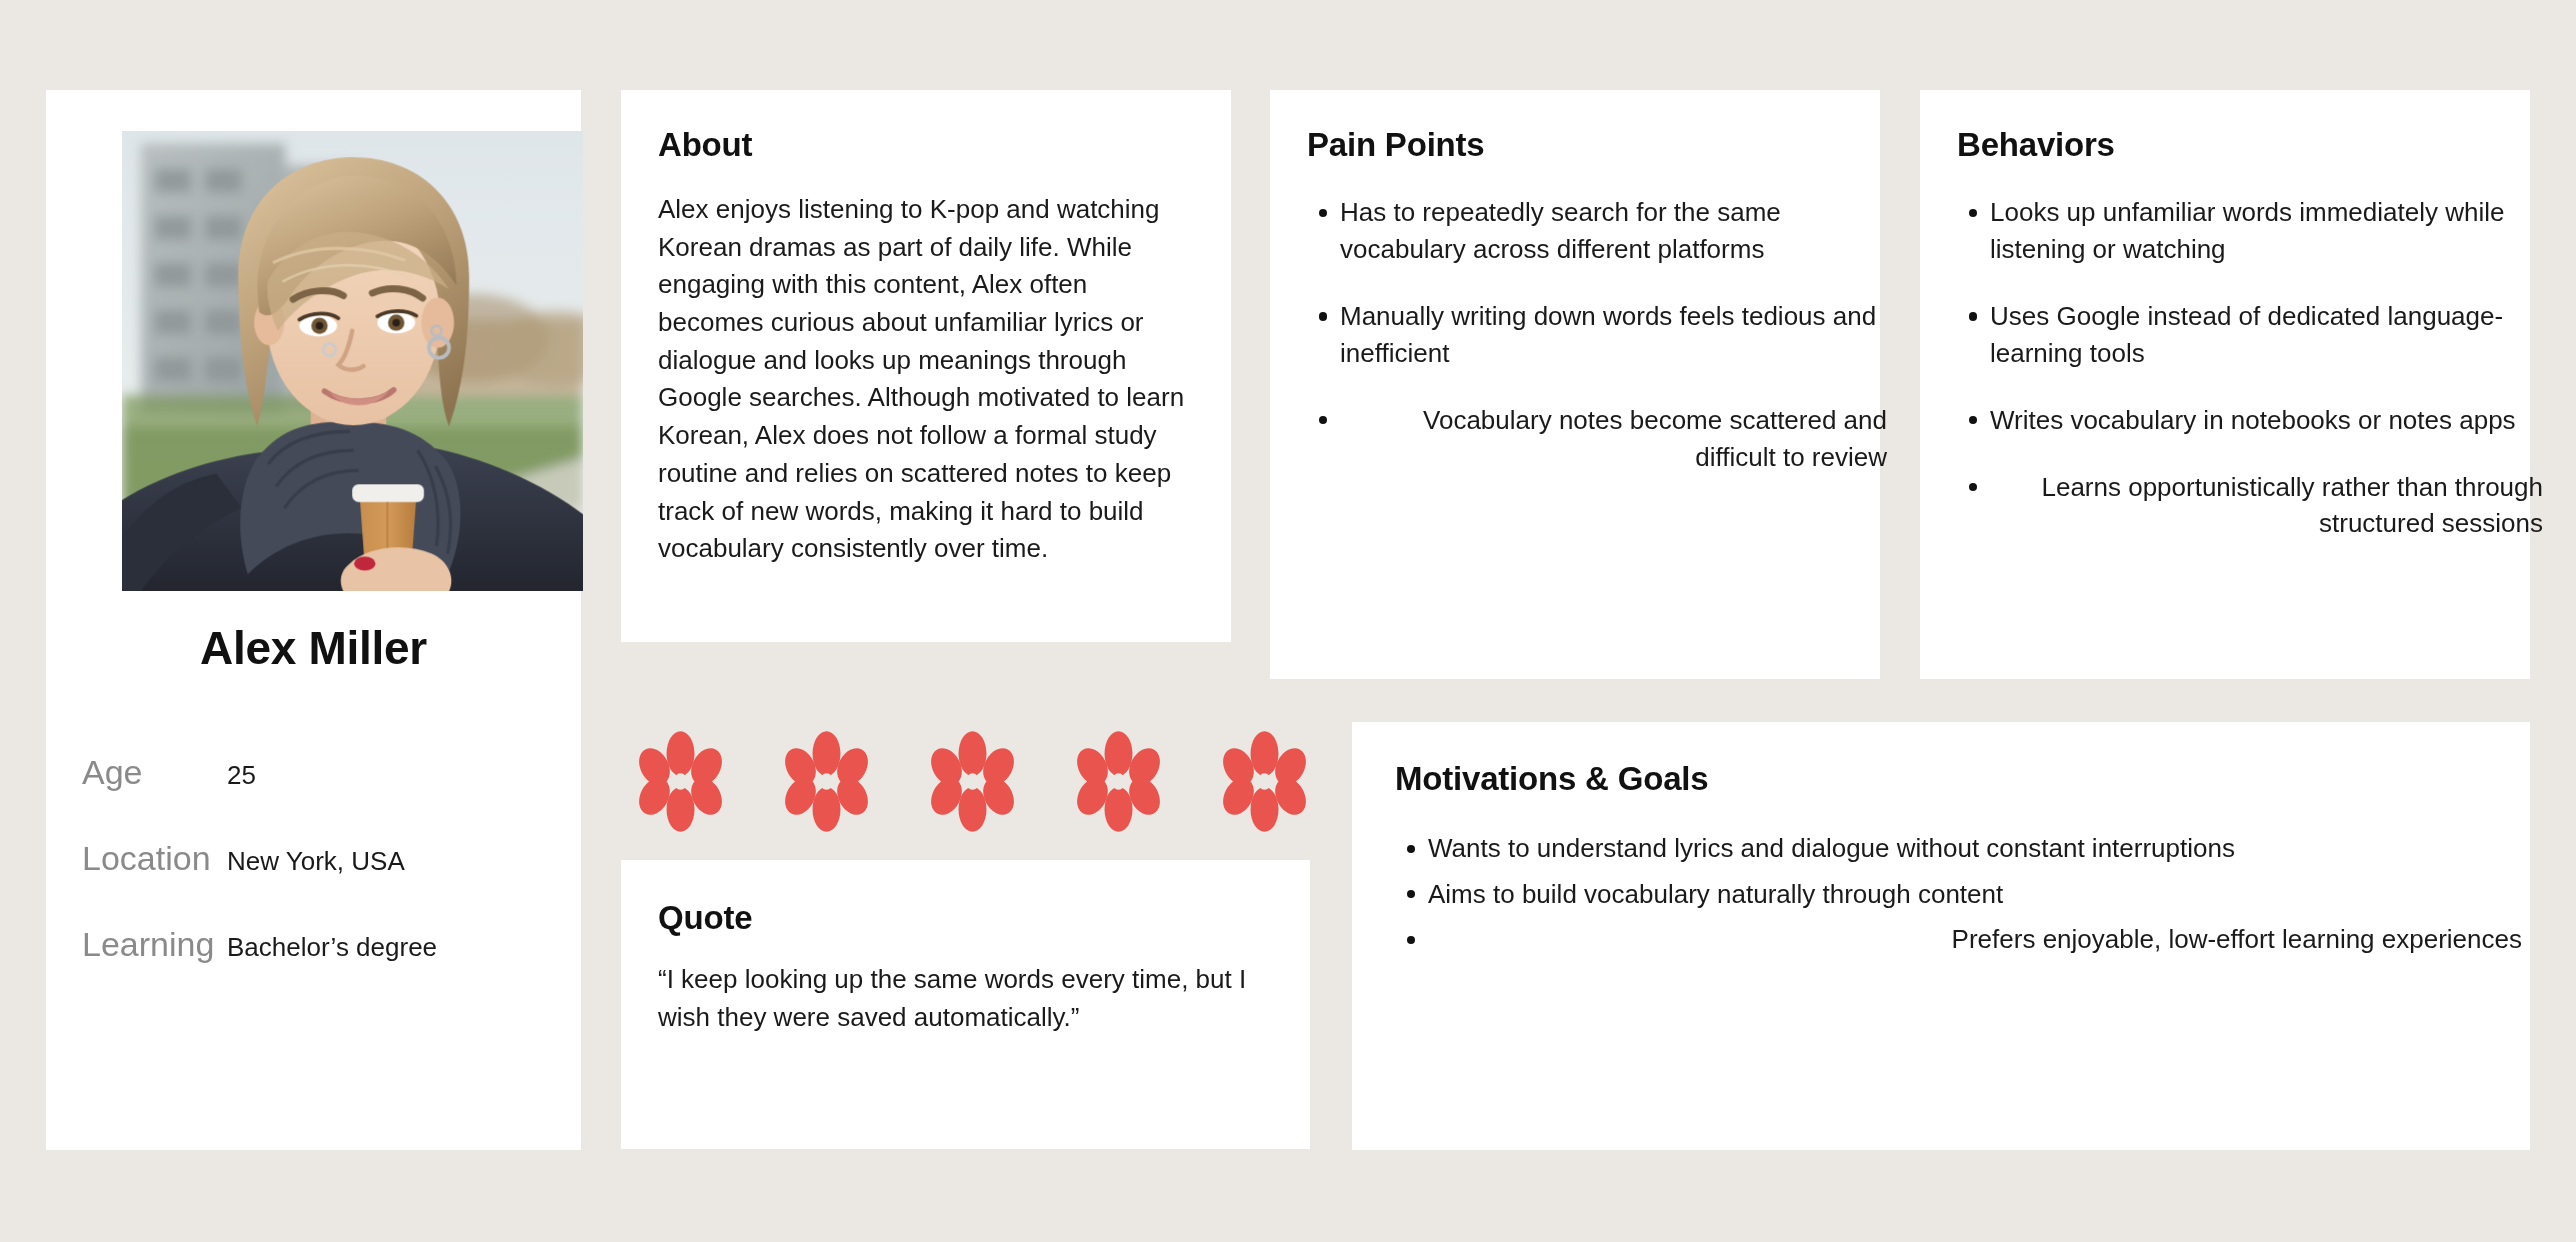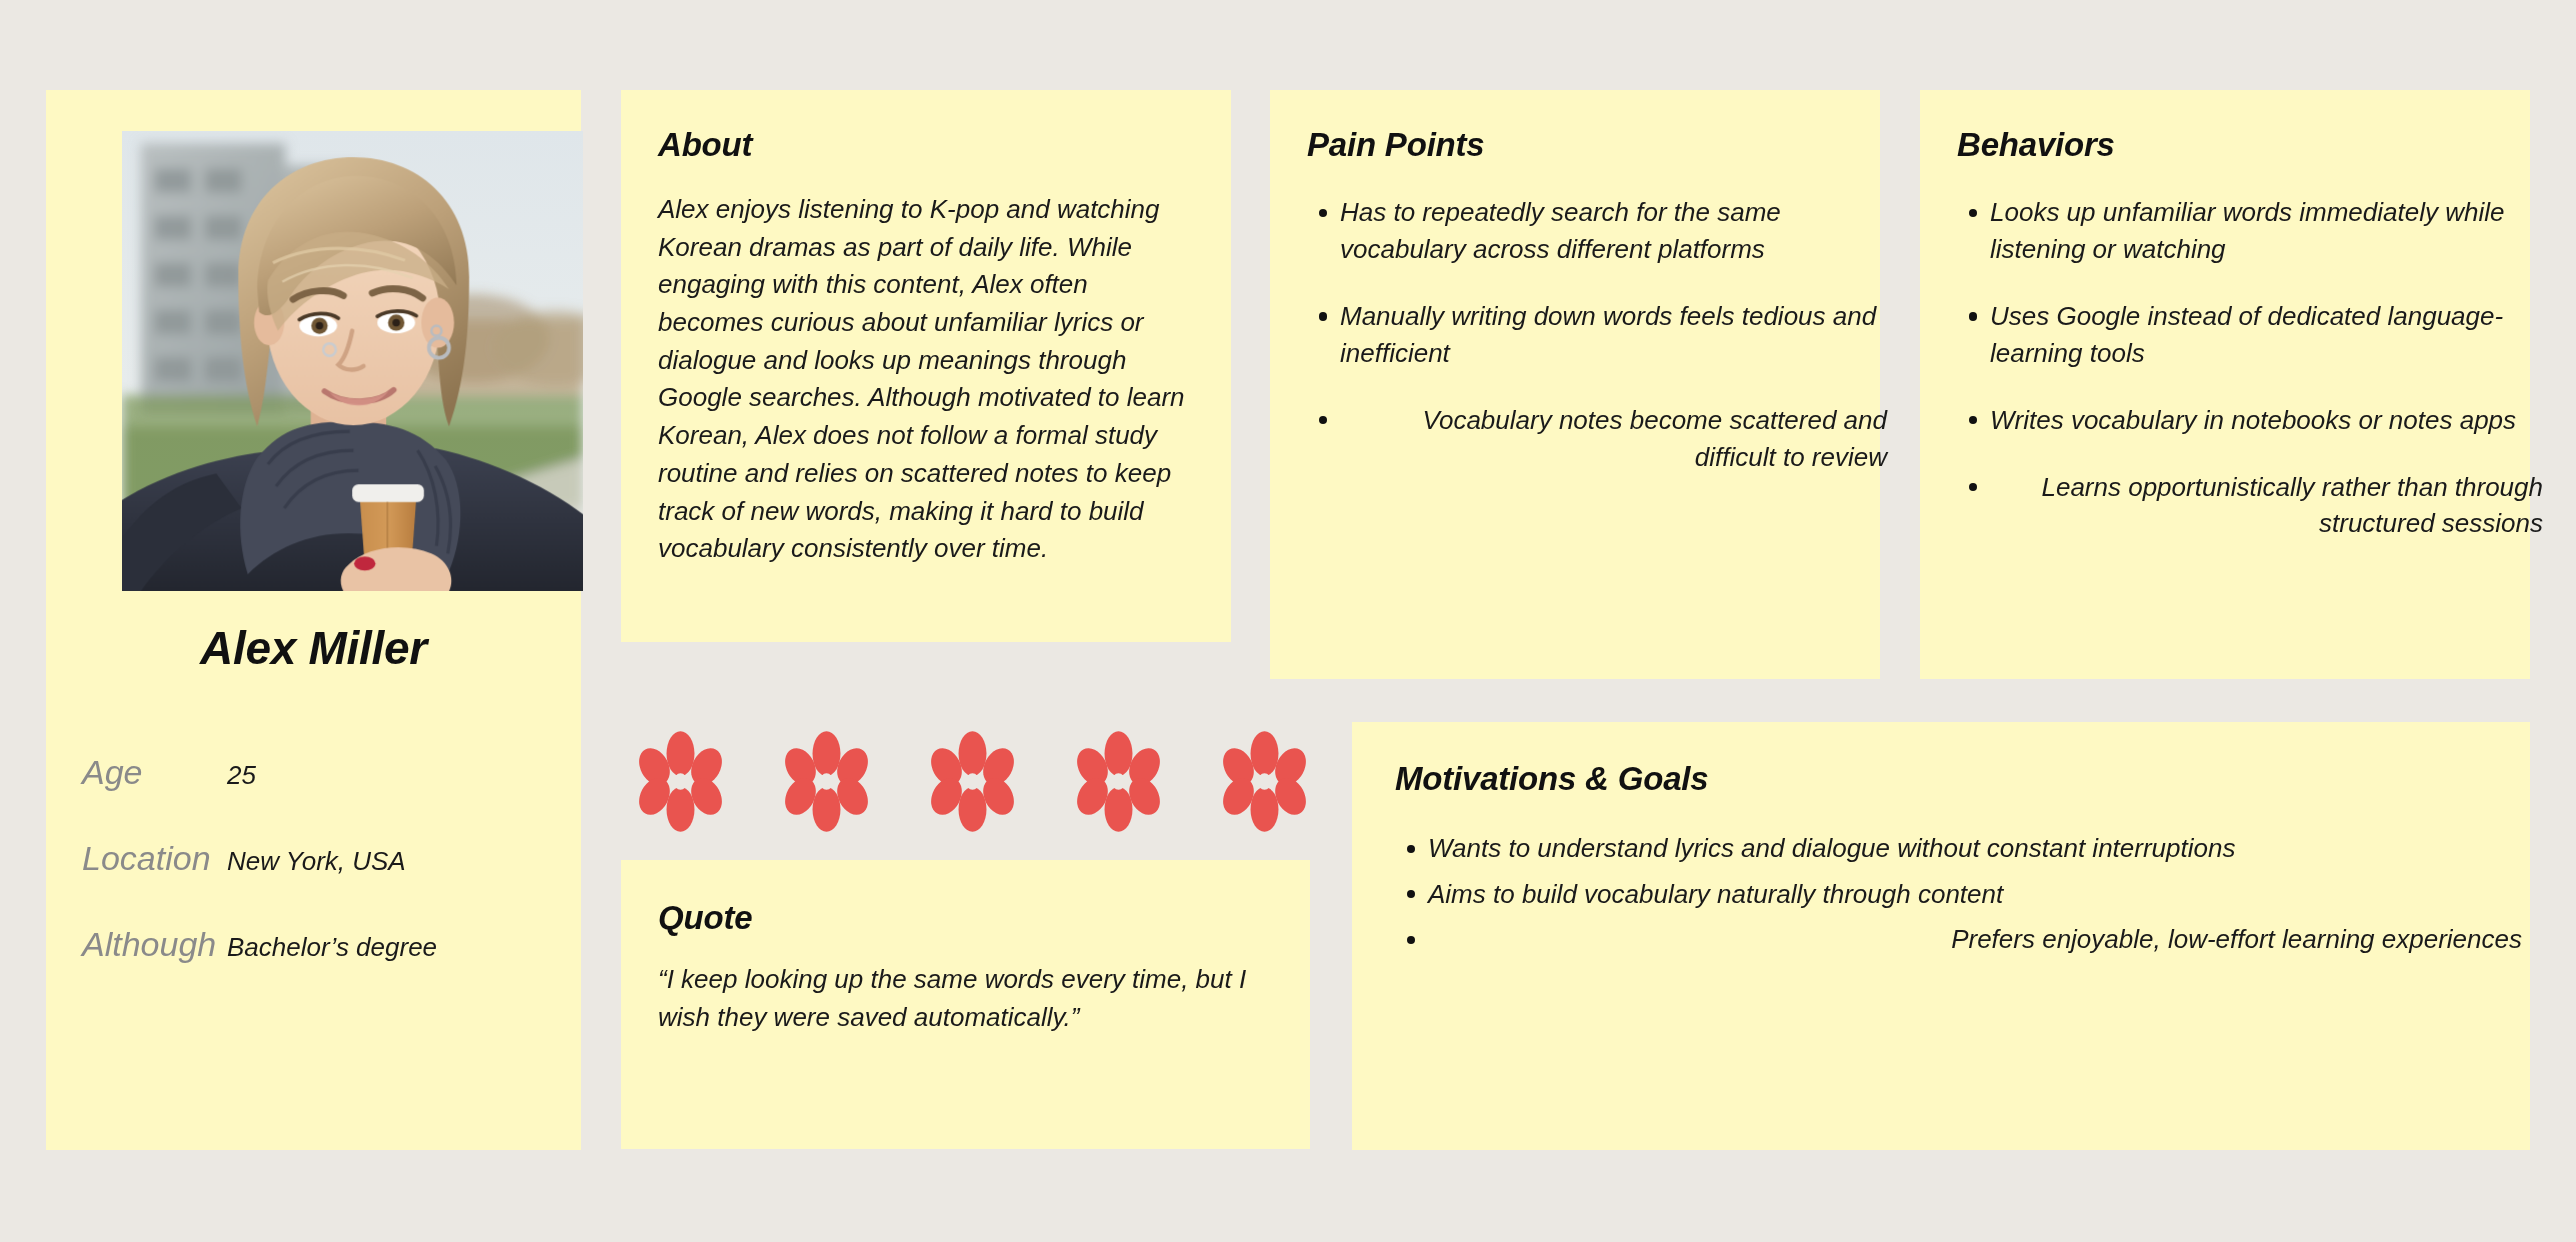--- a/index.html
+++ b/index.html
@@ -14,23 +14,22 @@
     position: relative;
     overflow: hidden;
   }
   .page {
     position: absolute;
     inset: 0;
     background: #EBE8E3;
   }
   .card {
     position: absolute;
-    background: #fef9c3;
+    background: #ffffff;
     box-sizing: border-box;
-    font-style: italic;
   }
 
   
   #profile-card {
     left: 46px; top: 90px;
     width: 535px; height: 1060px;
   }
   #profile-photo {
     position: absolute;
     left: 76px; top: 41px;
@@ -286,21 +285,21 @@
     <div id="detail-list">
       <div class="detail-row">
         <div class="detail-label">Age</div>
         <div class="detail-value">25</div>
       </div>
       <div class="detail-row">
         <div class="detail-label">Location</div>
         <div class="detail-value">New York, USA</div>
       </div>
       <div class="detail-row">
-        <div class="detail-label">Although</div>
+        <div class="detail-label">Learning</div>
         <div class="detail-value">Bachelor’s degree</div>
       </div>
     </div>
   </div>
 
   <div class="card" id="about-card">
     <div class="card-title">About</div>
     <div class="body-text">Alex enjoys listening to K-pop and watching Korean dramas as part of daily life. While engaging with this content, Alex often becomes curious about unfamiliar lyrics or dialogue and looks up meanings through Google searches. Although motivated to learn Korean, Alex does not follow a formal study routine and relies on scattered notes to keep track of new words, making it hard to build vocabulary consistently over time.</div>
   </div>
 

